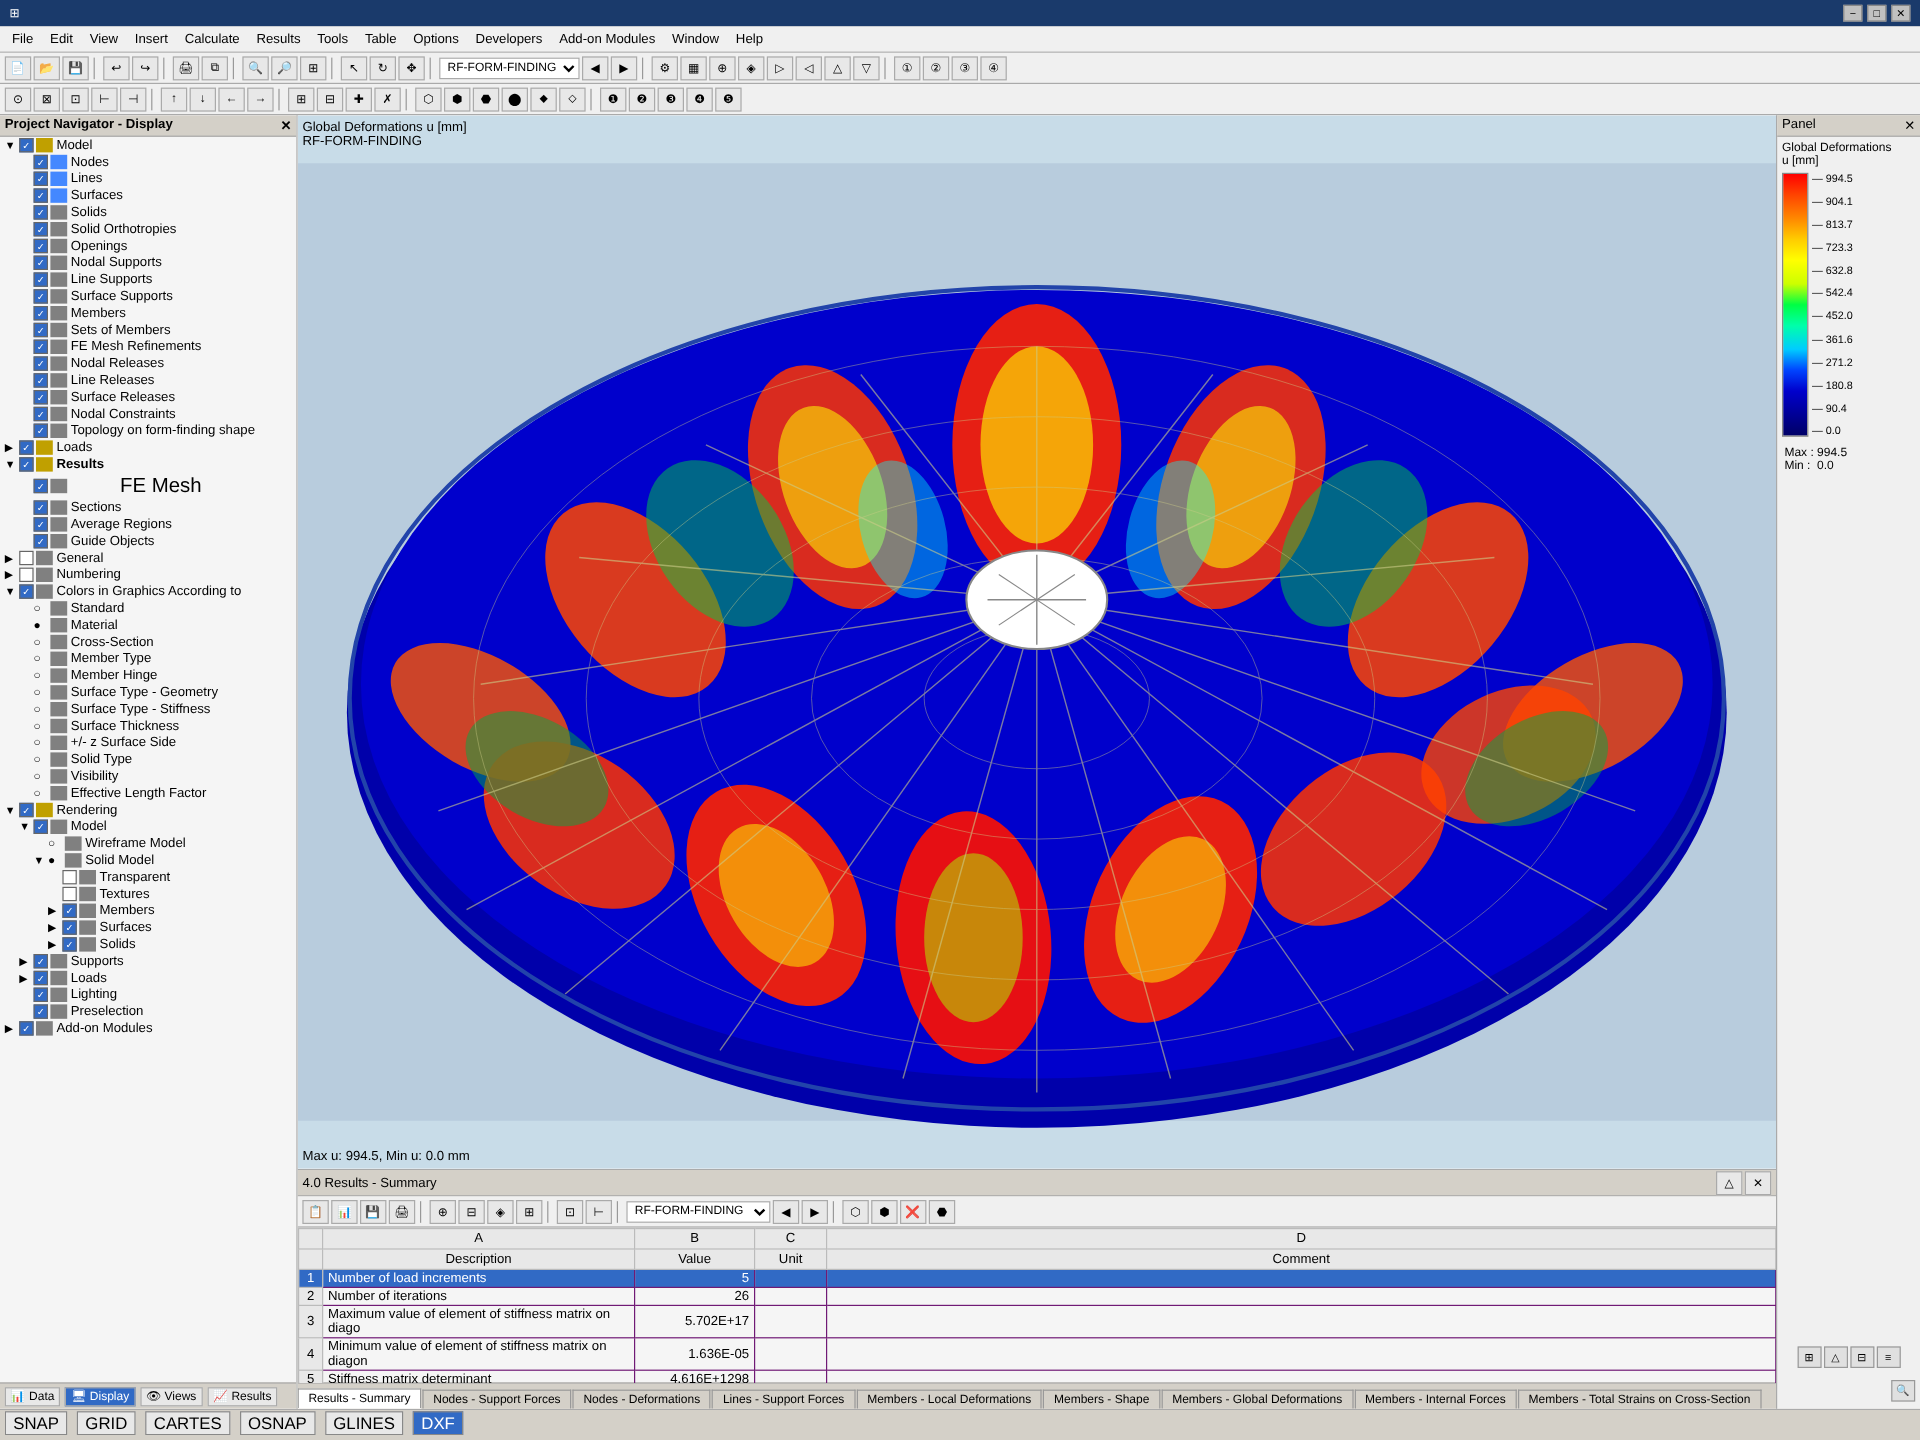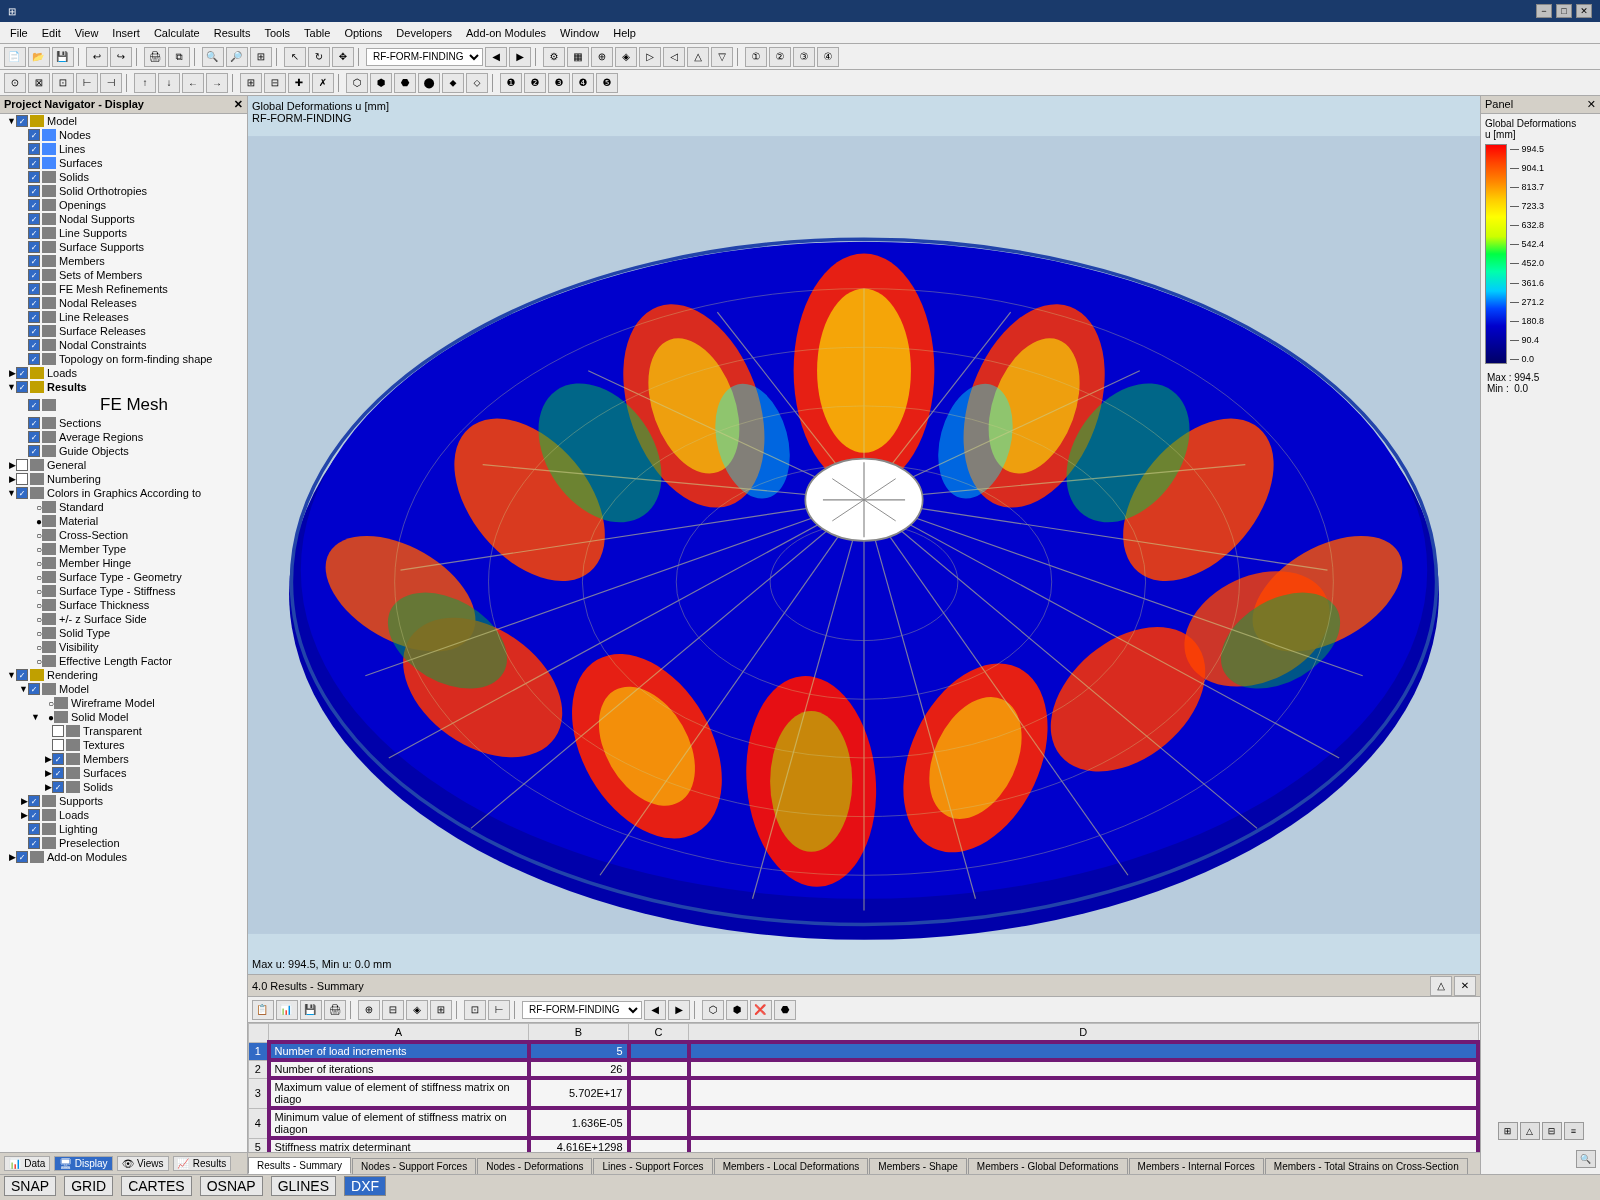--- a/index.html
+++ b/index.html
@@ -18,21 +18,21 @@
     
     .toolbar { background: #f0f0f0; height: 26px; display: flex; align-items: center; padding: 2px 4px; border-bottom: 1px solid #aaa; gap: 2px; flex-wrap: nowrap; overflow: hidden; }
     .toolbar-btn { width: 22px; height: 20px; background: #e8e8e8; border: 1px solid #aaa; display: flex; align-items: center; justify-content: center; cursor: pointer; font-size: 10px; }
     .toolbar-sep { width: 4px; border-left: 1px solid #999; height: 18px; margin: 0 2px; }
     .toolbar-combo { height: 18px; border: 1px solid #aaa; background: white; font-size: 10px; padding: 0 2px; min-width: 80px; }
 
     
     .main-layout { display: flex; height: calc(1200px - 22px - 22px - 26px - 26px - 26px); }
 
     
-    .left-panel { width: 248px; background: #f5f5f5; border-right: 1px solid #aaa; display: flex; flex-direction: column; overflow: hidden; text-align: right; }
+    .left-panel { width: 248px; background: #f5f5f5; border-right: 1px solid #aaa; display: flex; flex-direction: column; overflow: hidden; }
     .panel-header { background: #d4d0c8; padding: 2px 4px; font-size: 11px; font-weight: bold; border-bottom: 1px solid #aaa; display: flex; justify-content: space-between; }
     .tree-area { flex: 1; overflow-y: auto; font-size: 11px; }
     .tree-item { display: flex; align-items: center; padding: 1px 0; cursor: pointer; white-space: nowrap; }
 
     
     .center-area { flex: 1; display: flex; flex-direction: column; overflow: hidden; }
 
     
     .viewport { flex: 1; background: white; position: relative; overflow: hidden; min-height: 400px; }
     .viewport-label { position: absolute; top: 4px; left: 4px; font-size: 11px; color: #000; z-index: 2; }
@@ -42,21 +42,21 @@
     .results-header { background: #d4d0c8; height: 22px; display: flex; align-items: center; padding: 0 4px; border-bottom: 1px solid #aaa; justify-content: space-between; }
     .results-toolbar { background: #f0f0f0; height: 26px; display: flex; align-items: center; padding: 2px 4px; border-bottom: 1px solid #aaa; gap: 2px; }
     .results-table { flex: 1; overflow-y: auto; }
     .results-tabs { height: 22px; background: #d4d0c8; display: flex; align-items: flex-end; border-top: 1px solid #aaa; overflow: hidden; }
     .result-tab { padding: 2px 8px; font-size: 10px; background: #d4d0c8; border: 1px solid #999; border-bottom: none; cursor: pointer; white-space: nowrap; margin-right: 1px; }
     .result-tab.active { background: white; border-bottom: 1px solid white; }
 
     
     table { width: 100%; border-collapse: collapse; font-size: 11px; }
     th { background: #e8e8e8; border: 1px solid #bbb; padding: 2px 4px; text-align: center; font-weight: normal; }
-    td { border: 4px solid #701a75; padding: 1px 4px; }
+    td { border: 1px solid #701a75; padding: 1px 4px; }
     .row-header { background: #e8e8e8; border: 1px solid #bbb; width: 20px; text-align: center; }
     tr.selected-row td { background: #316ac5; color: white; }
 
     
     .right-panel { width: 120px; background: #f0f0f0; border-left: 1px solid #aaa; display: flex; flex-direction: column; }
     .right-panel-title { background: #d4d0c8; padding: 2px 4px; font-size: 11px; border-bottom: 1px solid #aaa; display: flex; justify-content: space-between; }
     .color-legend { flex: 1; padding: 4px; }
     .legend-title { font-size: 10px; margin-bottom: 2px; }
     .min-max { font-size: 10px; margin-top: 8px; padding: 0 2px; }
     .rp-icon { width: 20px; height: 18px; background: #e0e0e0; border: 1px solid #999; display: flex; align-items: center; justify-content: center; font-size: 9px; cursor: pointer; }
@@ -665,20 +665,27 @@
       </div>
       <div class="results-table">
         <table>
           <thead>
             <tr>
               <th class="row-header"></th>
               <th class="col-a">A</th>
               <th class="col-b">B</th>
               <th class="col-c">C</th>
               <th class="col-d">D</th>
+            </tr>
+            <tr>
+              <th class="row-header"></th>
+              <th class="col-a">Description</th>
+              <th class="col-b">Value</th>
+              <th class="col-c">Unit</th>
+              <th class="col-d">Comment</th>
             </tr>
           </thead>
           <tbody id="results-tbody">
           <tr class="selected-row">
     <td class="row-header">1</td>
     <td class="col-a">Number of load increments</td>
     <td class="col-b" style="text-align:right;">5</td>
     <td class="col-c"></td>
     <td class="col-d"></td>
   </tr>

